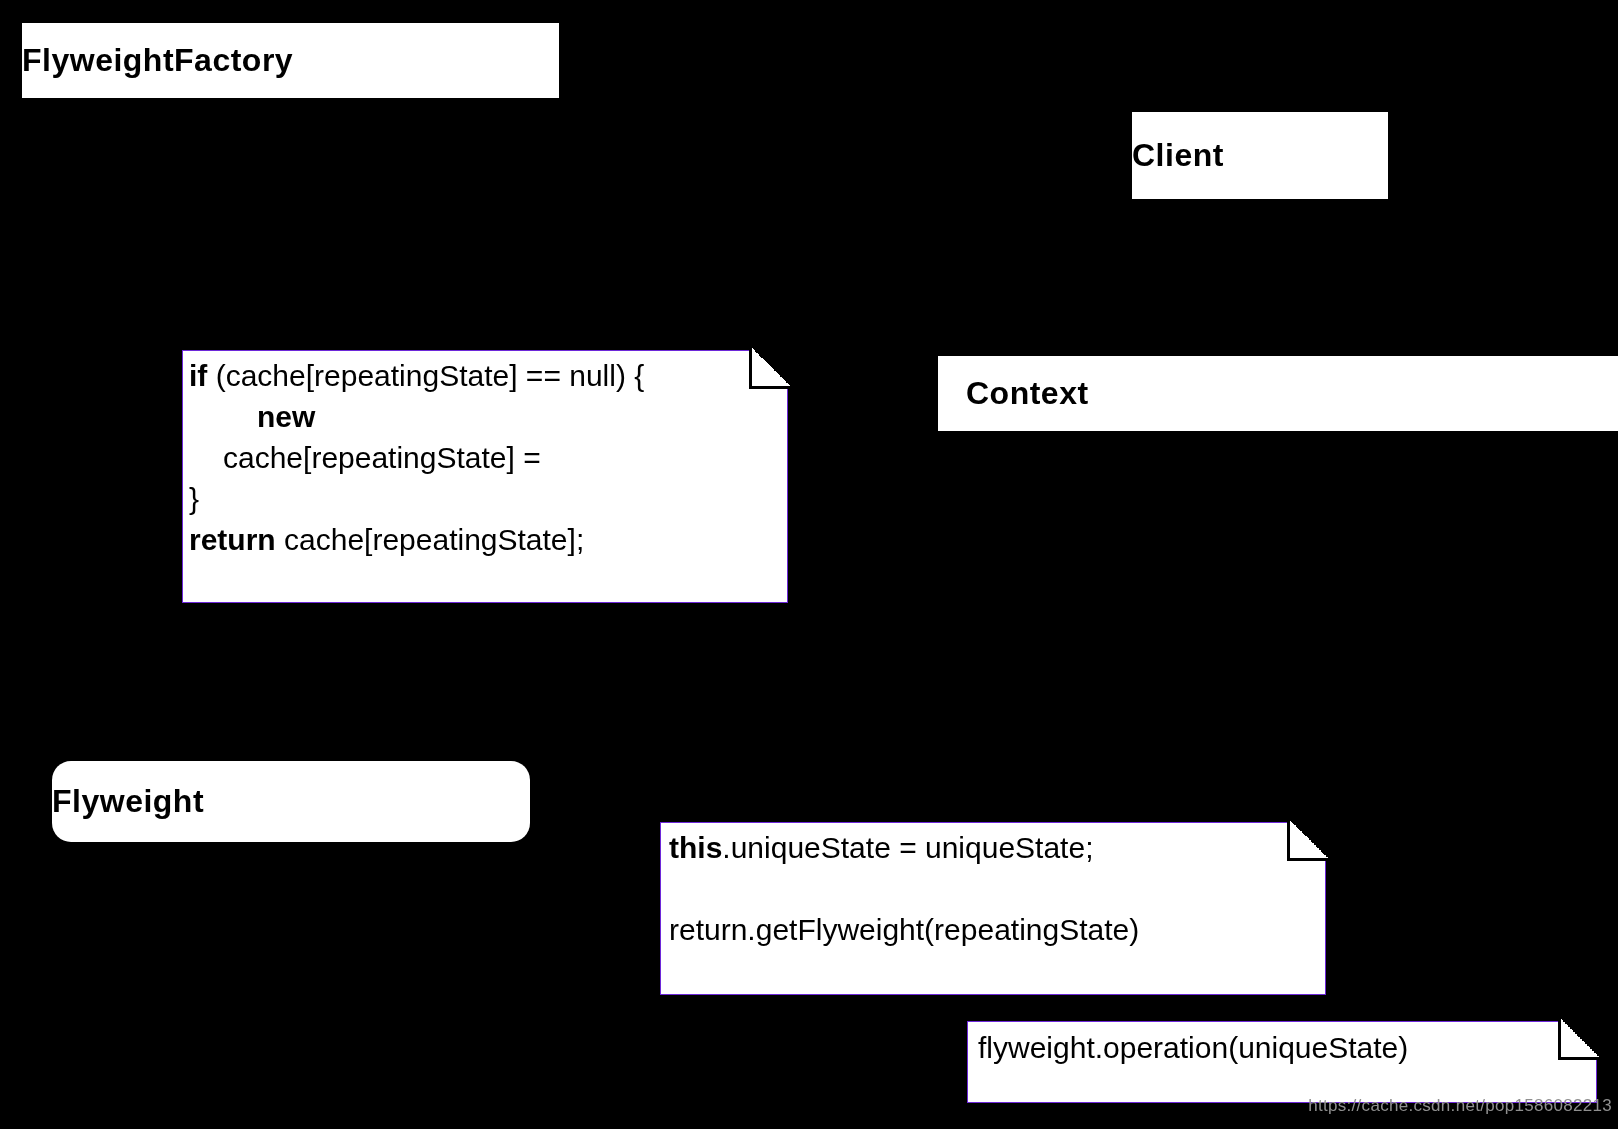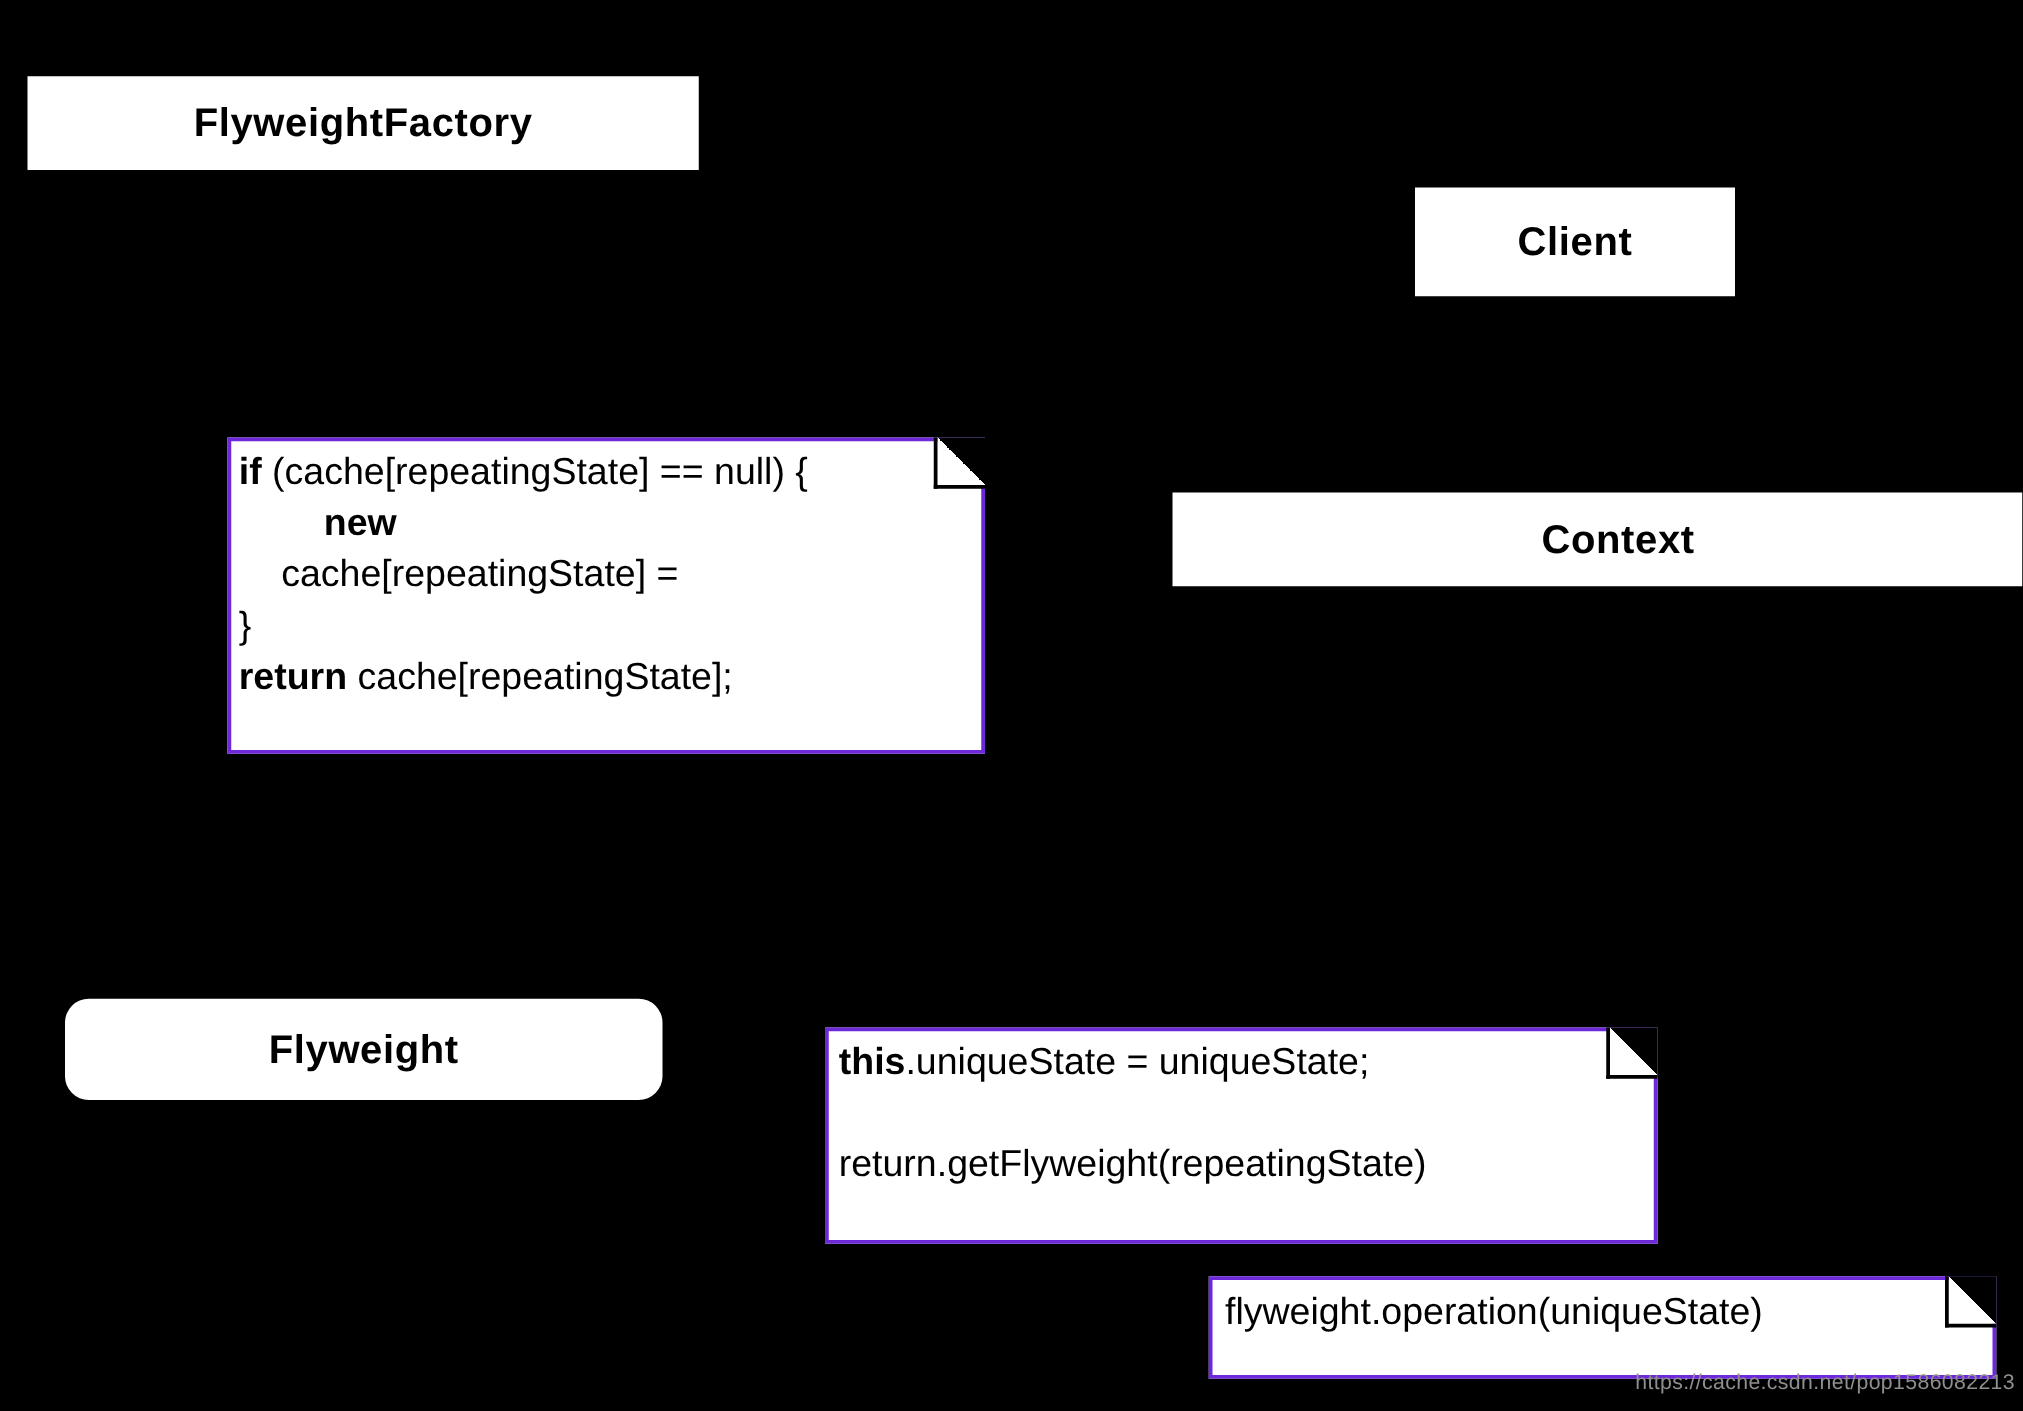--- a/index.html
+++ b/index.html
@@ -15,40 +15,39 @@
     overflow: hidden;
     font-family: "Liberation Sans", sans-serif;
   }
 
   
   .class-box {
     position: absolute;
     background: #fff;
     display: flex;
     align-items: center;
-    justify-content: center;
-    margin-top: 38px;
+    justify-content: flex-start;
   }
   .class-box .class-title {
     color: #000;
     font-weight: bold;
     font-size: 32px;
     letter-spacing: 0.5px;
     white-space: nowrap;
   }
   .box-flyweight-factory { left: 22px;   top: 23px;  width: 537px; height: 75px; }
   .box-client            { left: 1132px; top: 112px; width: 256px; height: 87px; }
   .box-context           { left: 938px;  top: 356px; width: 657px; height: 75px; padding-left: 28px; }
   .box-flyweight         { left: 52px;   top: 761px; width: 478px; height: 81px; border-radius: 19px; }
 
   
   .note {
     position: absolute;
     background: #fff;
-    border: 3px solid #6d28d9;
+    border: 1px solid #6d28d9;
     box-sizing: border-box;
     color: #000;
   }
   .note-factory-code { left: 182px; top: 350px;  width: 606px; height: 253px; padding: 4px 6px; }
   .note-context-code { left: 660px; top: 822px;  width: 666px; height: 173px; padding: 4px 8px; }
   .note-operation    { left: 967px; top: 1021px; width: 630px; height: 82px;  padding: 5px 10px; }
 
   .code-line {
     font-size: 30px;
     line-height: 41px;

